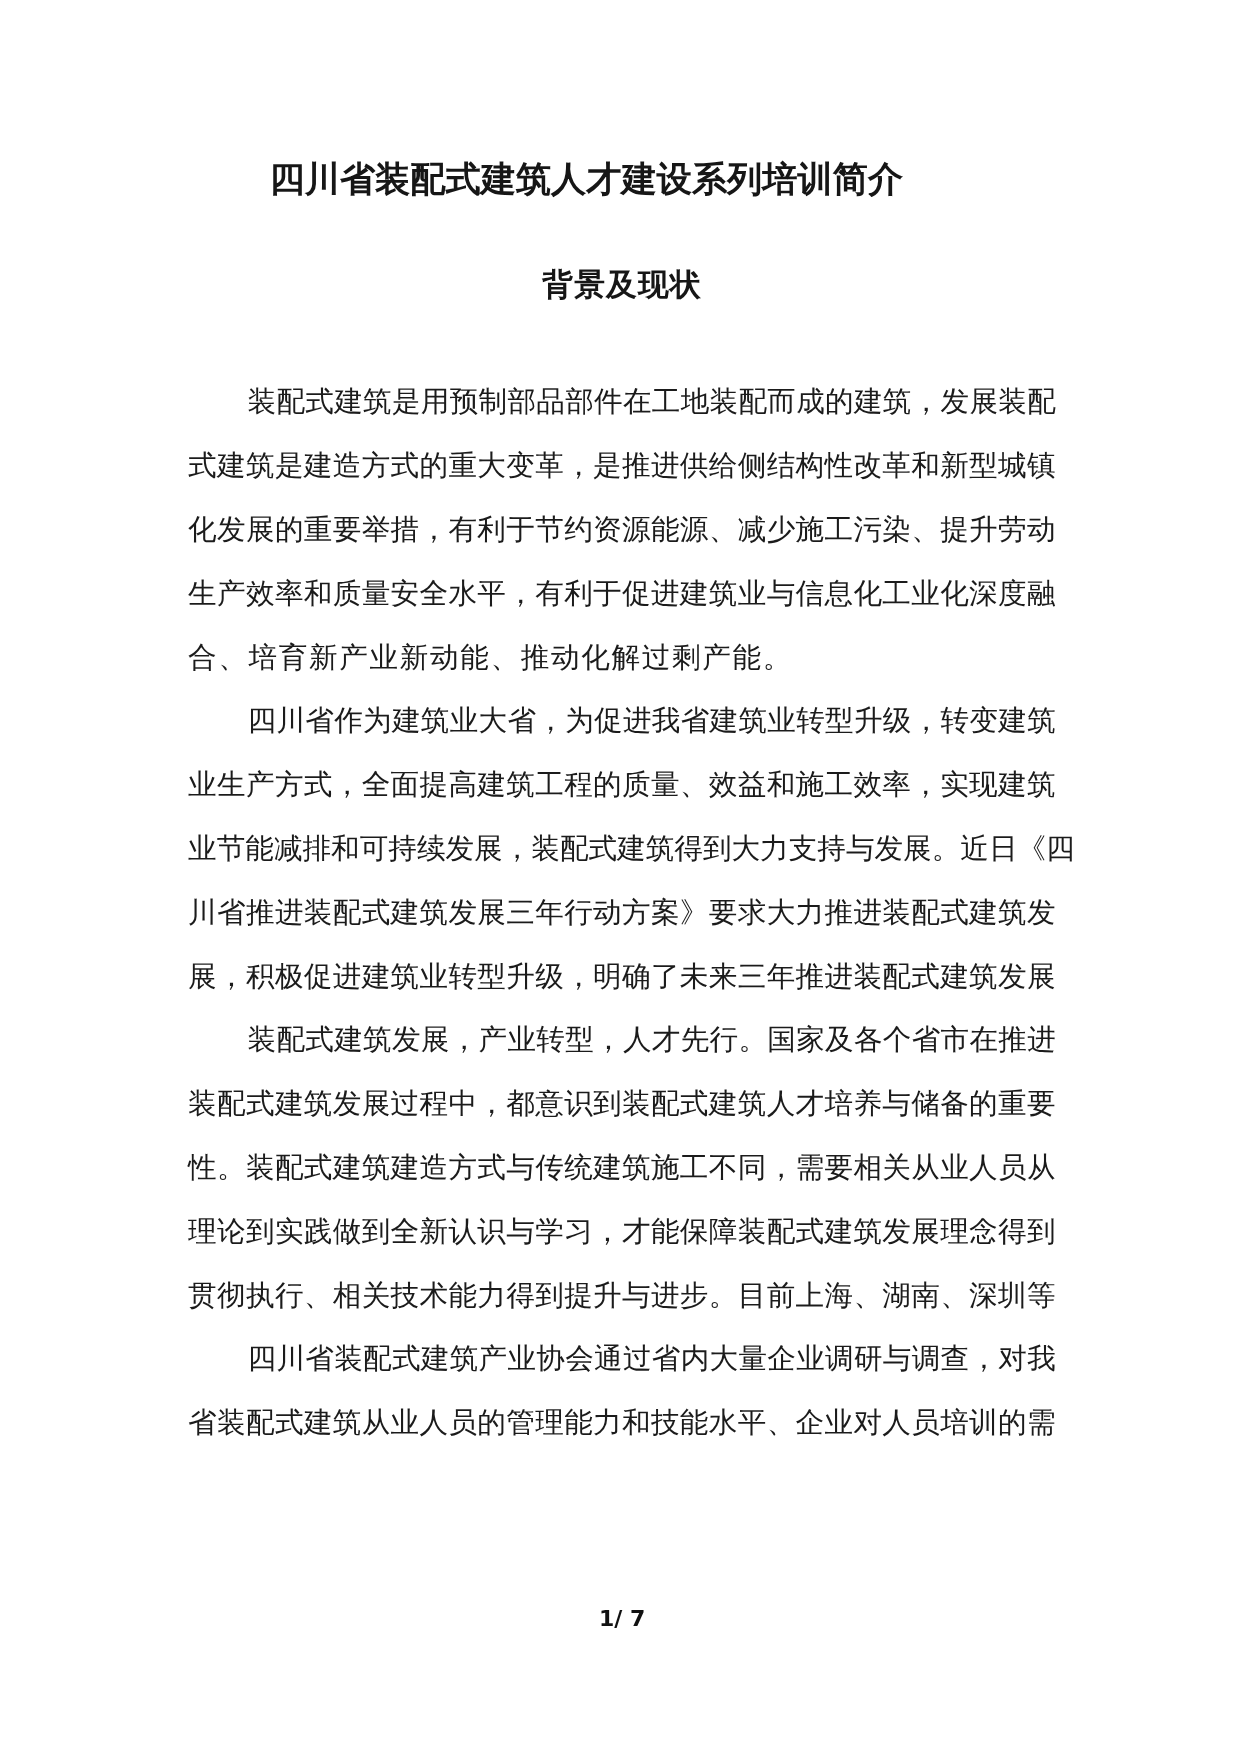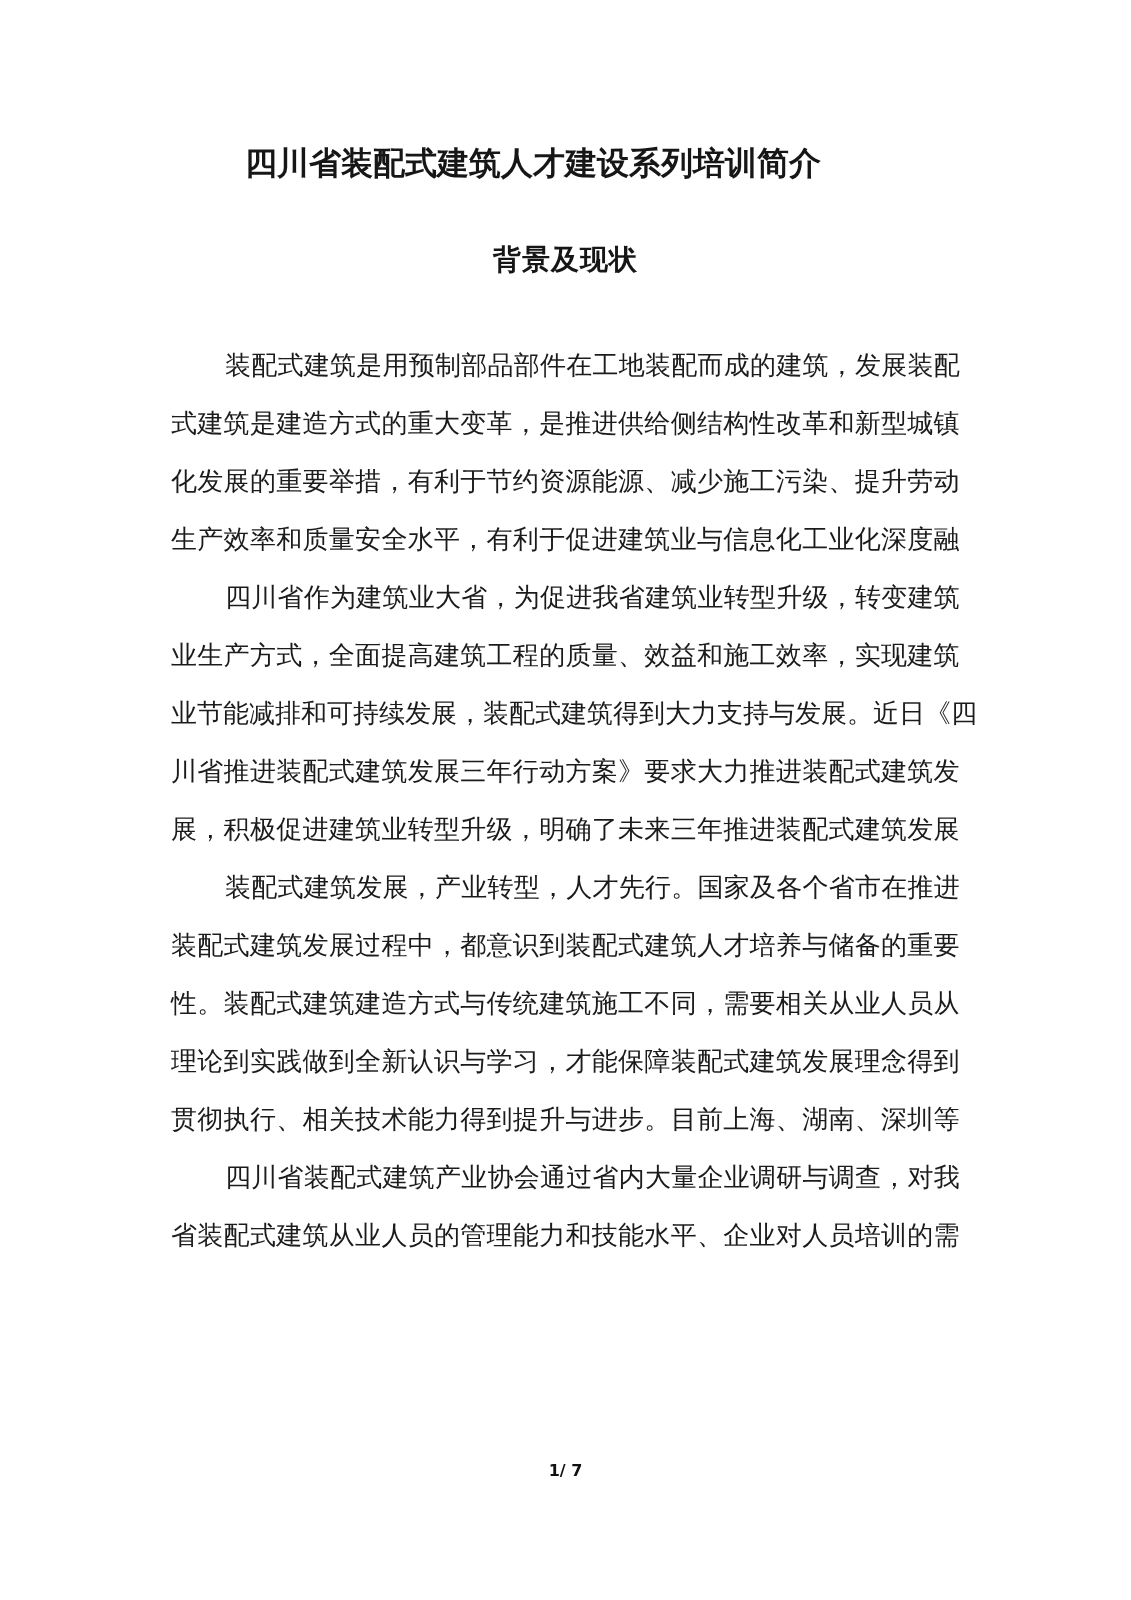--- a/index.html
+++ b/index.html
@@ -73,21 +73,21 @@
   .line.indent {
     padding-left: 54px;
   }
   .page-number {
     position: absolute;
     top: 1458px;
     left: 0;
     width: 1131px;
     text-align: center;
     font-family: "DejaVu Sans", "Liberation Sans", sans-serif;
-    font-size: 16px;
+    font-size: 20px;
     font-weight: bold;
     line-height: 26px;
     color: #111111;
   }
 </style>
 </head>
 <body>
 
 <main class="page">
 
@@ -215,20 +215,21 @@
         <span>信</span>
         <span>息</span>
         <span>化</span>
         <span>工</span>
         <span>业</span>
         <span>化</span>
         <span>深</span>
         <span>度</span>
         <span>融</span>
       </div>
+      <div class="line">合、培育新产业新动能、推动化解过剩产能。</div>
       <div class="line indent fill">
         <span>四</span>
         <span>川</span>
         <span>省</span>
         <span>作</span>
         <span>为</span>
         <span>建</span>
         <span>筑</span>
         <span>业</span>
         <span>大</span>

